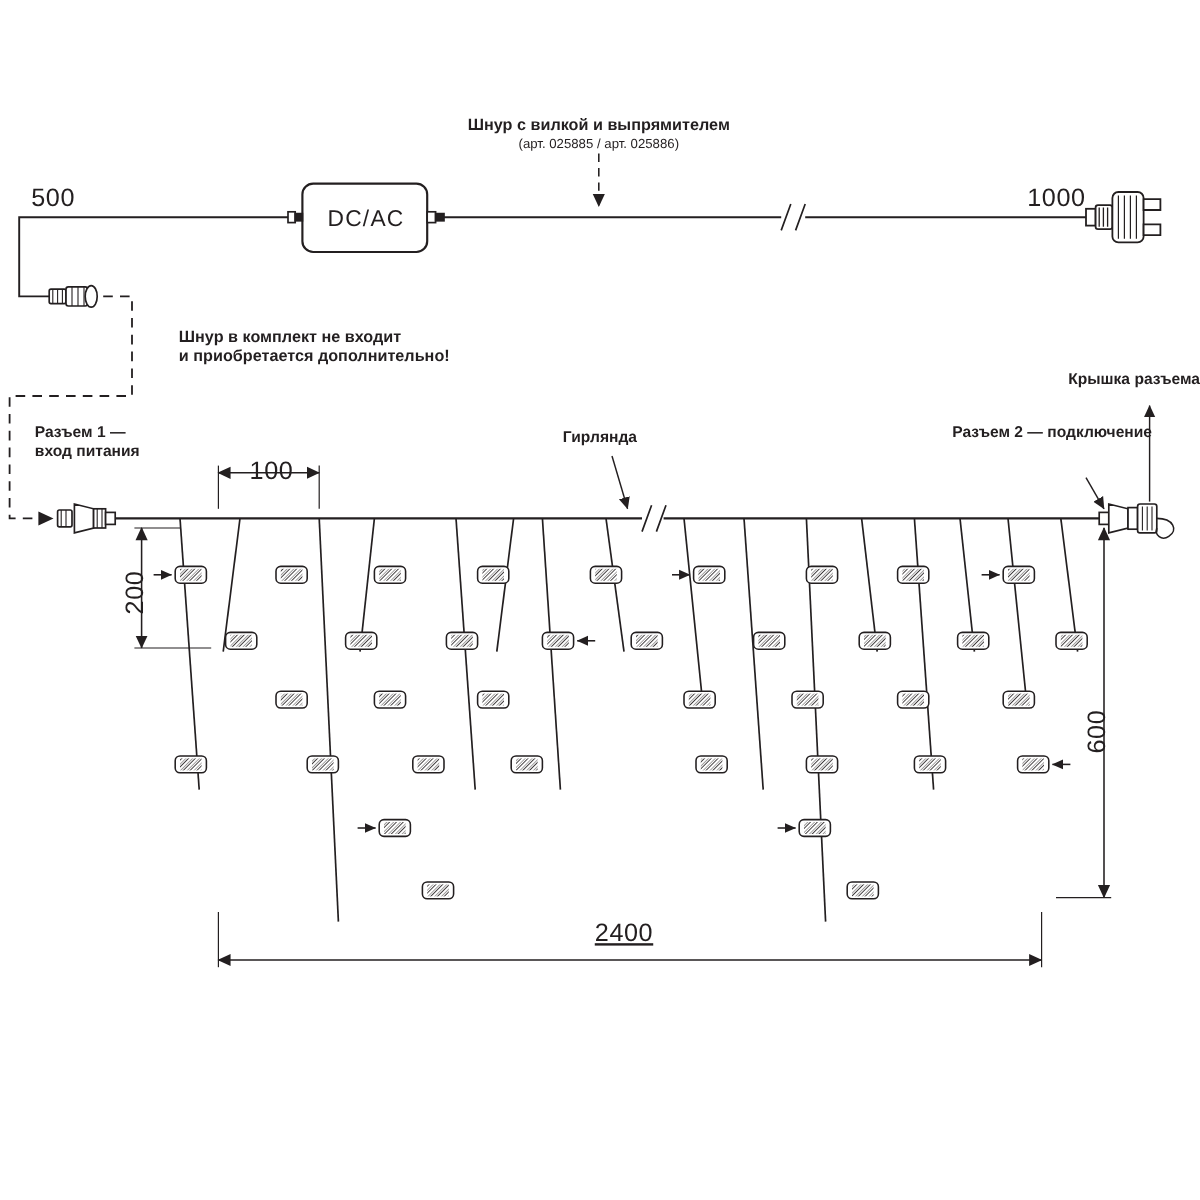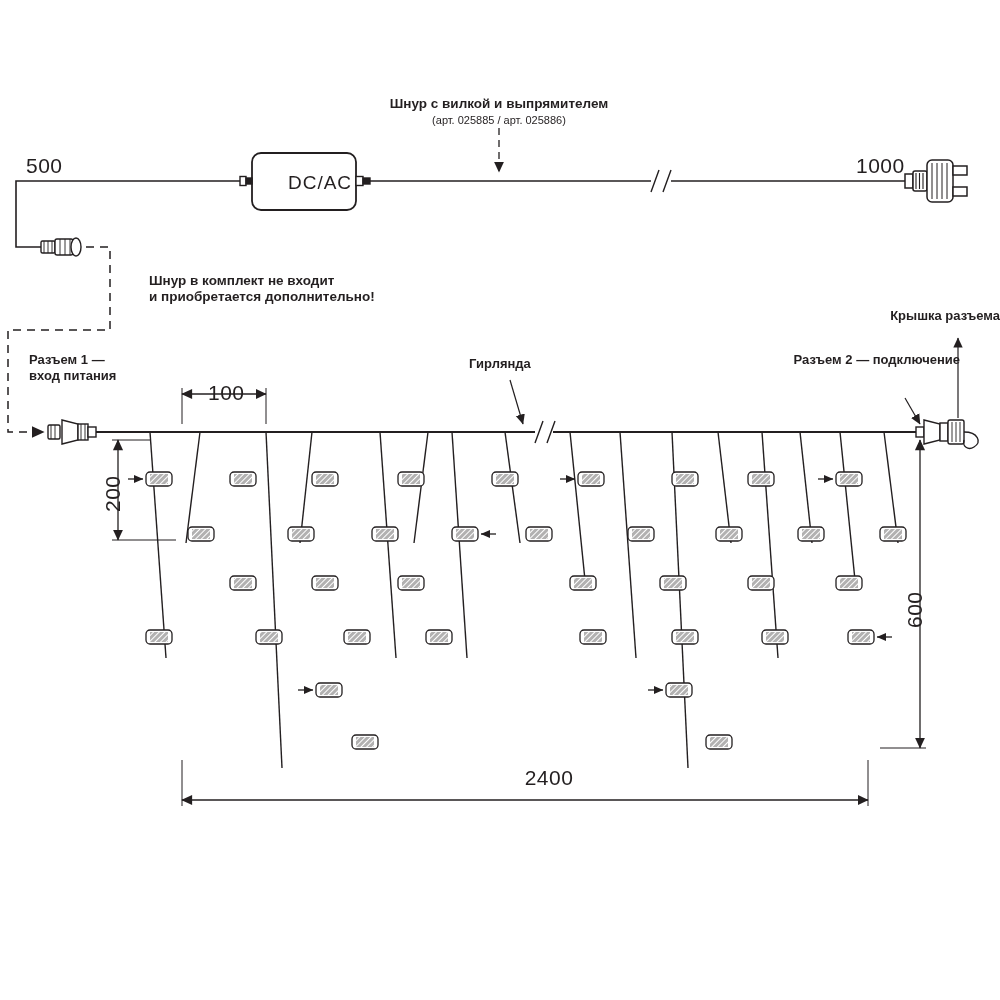--- a/index.html
+++ b/index.html
@@ -384,21 +384,21 @@
       <path d="M182,760 L182,806" stroke-width="1"></path>
       <path d="M868,760 L868,806" stroke-width="1"></path>
     </g>
   </svg>
 
   <div class="lbl lbl-note center" style="left:347px; top:96px; width:304px;">
     <div>Шнур с вилкой и выпрямителем</div>
     <div class="lbl-note-sub" style="margin-top:2px;">(арт. 025885  /  арт. 025886)</div>
   </div>
 
-  <div class="lbl dcac" style="left:270px; top:171px; width:70px; text-align:center;margin-left:15px;">DC/AC</div>
+  <div class="lbl dcac" style="left:270px; top:171px; width:70px; text-align:center;">DC/AC</div>
 
   <div class="lbl lbl-dim" style="left:26px; top:153px;">500</div>
 
   <div class="lbl lbl-dim" style="left:808px; top:153px;margin-left:48px;">1000</div>
 
   <div class="lbl lbl-note" style="left:149px; top:273px;">
     <div>Шнур в комплект не входит</div>
     <div>и приобретается дополнительно!</div>
   </div>
 
@@ -414,15 +414,15 @@
   </div>
 
   <div class="lbl lbl-call right" style="left:690px; top:308px; width:310px;">Крышка разъема</div>
 
   <div class="lbl lbl-dim" style="left:208px; top:380px;">100</div>
 
   <div class="lbl lbl-dim vert" style="left:100px; top:512px;">200</div>
 
   <div class="lbl lbl-dim vert" style="left:902px; top:628px;">600</div>
 
-  <div class="lbl lbl-dim center" style="left:474px; top:765px; width:150px;">2400</div>
+  <div class="lbl lbl-dim center" style="left:445px; top:765px; width:150px;text-decoration:underline;">2400</div>
 
 </div>
 
 </body></html>

